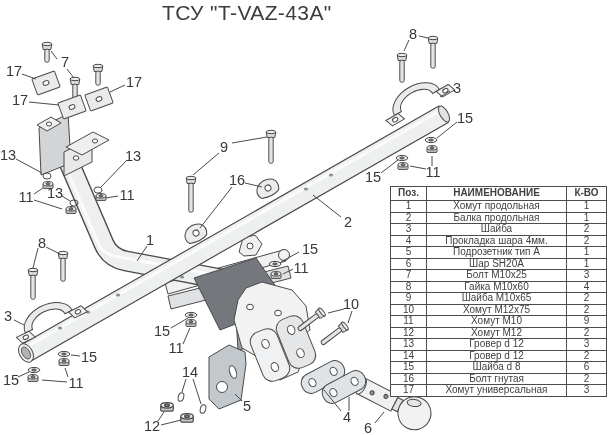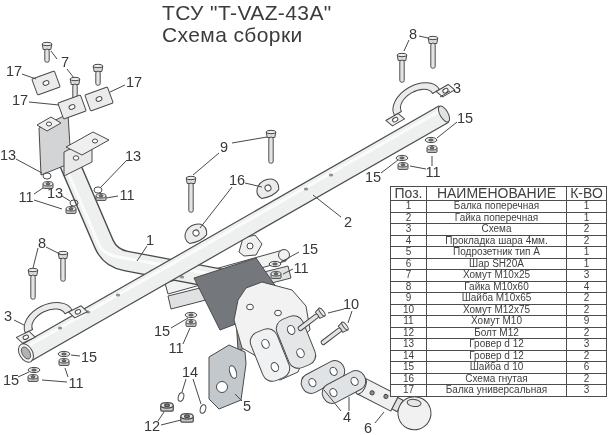--- a/index.html
+++ b/index.html
@@ -5,21 +5,21 @@
   html,body{margin:0;padding:0;background:#fff;}
   .stage{position:relative;width:610px;height:435px;background:#ffffff;overflow:hidden;
          font-family:"Liberation Sans",sans-serif;}
   .stage svg{position:absolute;left:0;top:0;}
   .title-block{position:absolute;left:162px;top:2px;font-size:21px;line-height:1.04;
                color:#3c3c3c;letter-spacing:.4px;white-space:nowrap;}
   .parts-table{position:absolute;left:390px;top:186px;width:216px;border-collapse:collapse;
                table-layout:fixed;font-size:10px;color:#3f3f3f;background:#fff;}
   .parts-table th,.parts-table td{border:1px solid #4c4c4c;text-align:center;padding:0;
                line-height:10.5px;height:10.5px;white-space:nowrap;overflow:hidden;font-weight:normal;}
-  .parts-table th{height:13px;font-size:14px;}
+  .parts-table th{height:13px;font-size:10px;font-weight:bold;}
   .hw *, .asm *{stroke:#4a4a4a;stroke-width:1;stroke-linejoin:round;}
   .leader{stroke:#4a4a4a;stroke-width:1;fill:none;}
   .co{font:14.5px "Liberation Sans",sans-serif;fill:#383838;text-anchor:middle;}
 </style>
 </head>
 <body>
 
 <div class="stage">
 
   <svg id="diagram" width="610" height="435" viewBox="0 0 610 435">
@@ -447,70 +447,69 @@
         </g>
         <g>
           <line x1="381" y1="173" x2="398" y2="160" class="leader"></line>
           <text x="373" y="177" class="co" dominant-baseline="central">15</text>
         </g>
       </g>
   </svg>
 
   <div class="title-block">
     <div>ТСУ "T-VAZ-43A"</div>
-    <div>Схема сборки</div>
   </div>
 
   <table class="parts-table">
     <colgroup>
         <col style="width:36px">
         <col style="width:140px">
         <col style="width:40px">
       </colgroup>
     <thead>
       <tr>
         <th>Поз.</th>
         <th>НАИМЕНОВАНИЕ</th>
         <th>К-ВО</th>
       </tr>
     </thead>
     <tbody id="parts-body">
         <tr>
           <td>1</td>
-          <td>Балка поперечная</td>
+          <td>Хомут продольная</td>
           <td>1</td>
         </tr>
         <tr>
           <td>2</td>
-          <td>Гайка поперечная</td>
+          <td>Балка продольная</td>
           <td>1</td>
         </tr>
         <tr>
           <td>3</td>
-          <td>Схема</td>
+          <td>Шайба</td>
           <td>2</td>
         </tr>
         <tr>
           <td>4</td>
           <td>Прокладка шара 4мм.</td>
           <td>2</td>
         </tr>
         <tr>
           <td>5</td>
           <td>Подрозетник тип А</td>
           <td>1</td>
         </tr>
         <tr>
           <td>6</td>
           <td>Шар SH20A</td>
           <td>1</td>
         </tr>
         <tr>
           <td>7</td>
-          <td>Хомут М10х25</td>
+          <td>Болт М10х25</td>
           <td>3</td>
         </tr>
         <tr>
           <td>8</td>
           <td>Гайка М10х60</td>
           <td>4</td>
         </tr>
         <tr>
           <td>9</td>
           <td>Шайба М10х65</td>
@@ -521,43 +520,43 @@
           <td>Хомут М12х75</td>
           <td>2</td>
         </tr>
         <tr>
           <td>11</td>
           <td>Хомут М10</td>
           <td>9</td>
         </tr>
         <tr>
           <td>12</td>
-          <td>Болт М12</td>
+          <td>Хомут М12</td>
           <td>2</td>
         </tr>
         <tr>
           <td>13</td>
           <td>Гровер d 12</td>
           <td>3</td>
         </tr>
         <tr>
           <td>14</td>
           <td>Гровер d 12</td>
           <td>2</td>
         </tr>
         <tr>
           <td>15</td>
-          <td>Шайба d 10</td>
+          <td>Шайба d 8</td>
           <td>6</td>
         </tr>
         <tr>
           <td>16</td>
-          <td>Схема гнутая</td>
+          <td>Болт гнутая</td>
           <td>2</td>
         </tr>
         <tr>
           <td>17</td>
-          <td>Балка универсальная</td>
+          <td>Хомут универсальная</td>
           <td>3</td>
         </tr>
       </tbody>
   </table>
 </div>
 
 </body></html>

